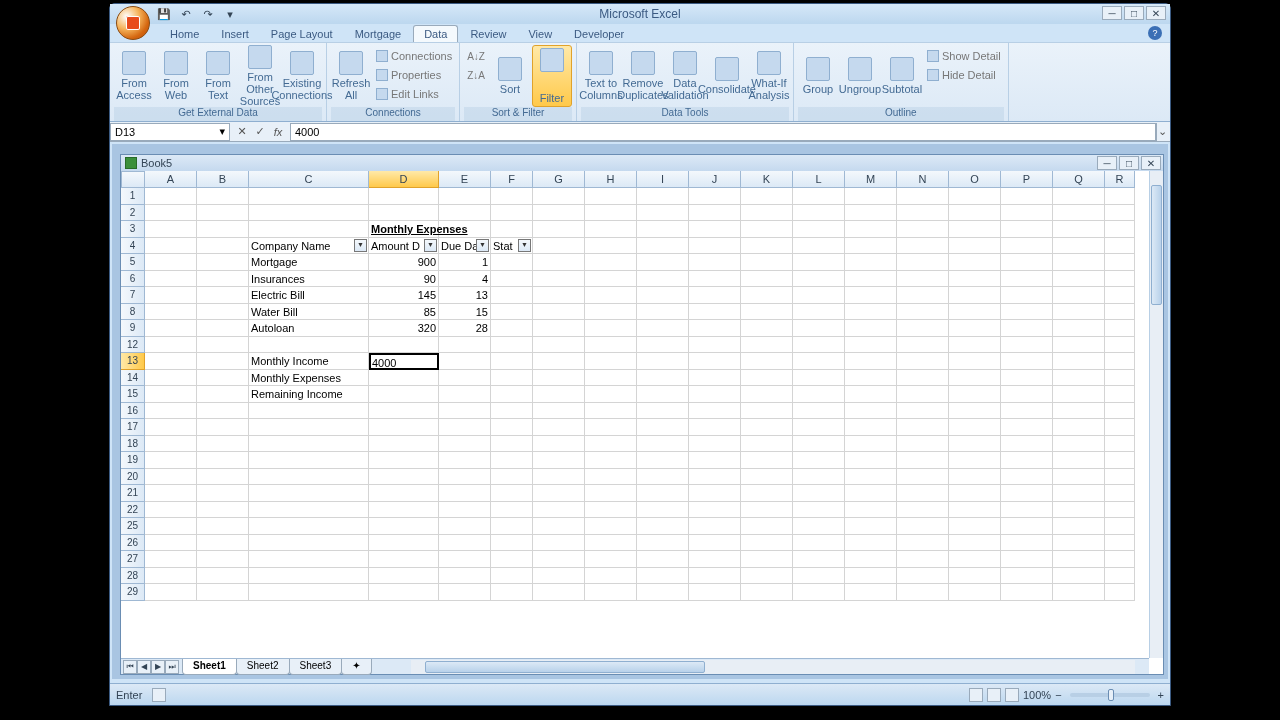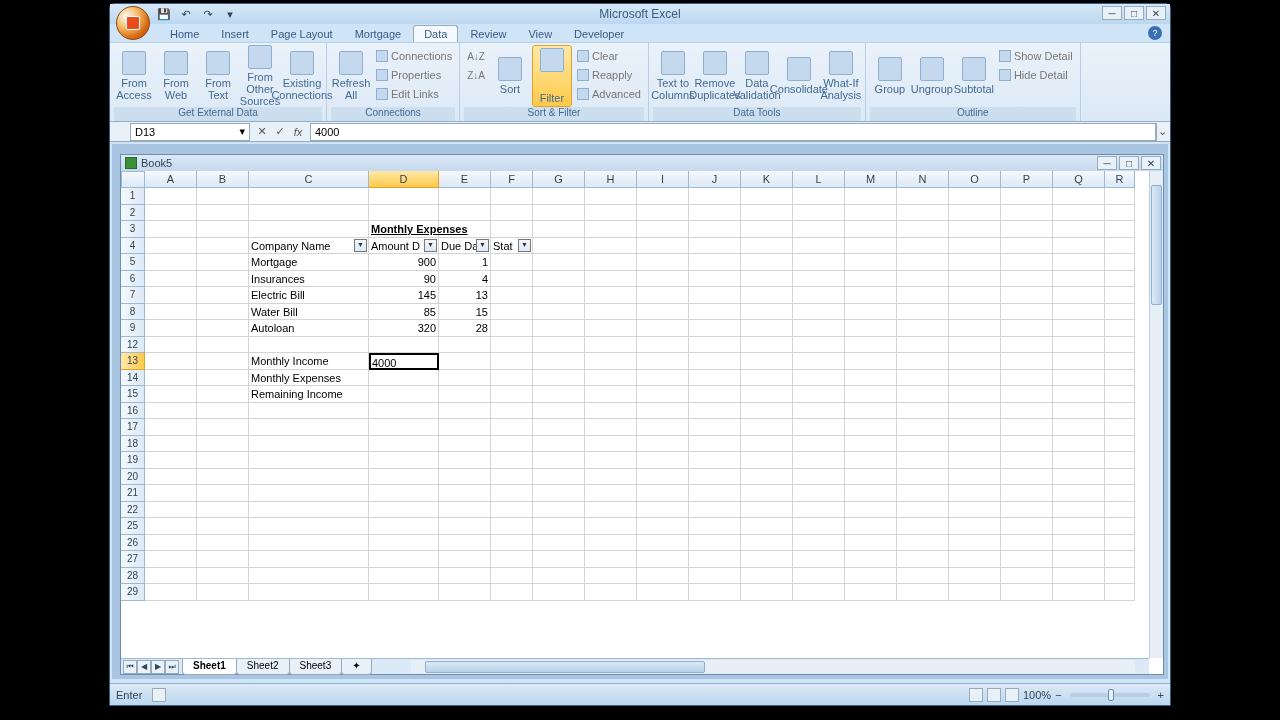--- a/index.html
+++ b/index.html
@@ -21,21 +21,21 @@
 .ribbon-group { border-right: 1px solid #b8cfe5; display: flex; flex-direction: column; padding: 2px 4px 0; }
 .ribbon-group-content { flex: 1; display: flex; gap: 2px; align-items: flex-start; }
 .ribbon-group-label { height: 14px; text-align: center; color: #436a93; font-size: 10px; background: rgba(180,205,228,.4); }
 .big-btn { width: 40px; height: 62px; display: flex; flex-direction: column; align-items: center; justify-content: center; gap: 2px; color: #436a93; text-align: center; line-height: 1.1; font-size: 10px; border-radius: 3px; }
 .big-btn.active { background: linear-gradient(#ffe9a8, #ffc94a); border: 1px solid #e0a22b; gap: 20px; }
 .big-btn .icon { width: 24px; height: 24px; background: #c5d9ee; border: 1px solid #8fafd0; border-radius: 2px; }
 .small-btn-col { display: flex; flex-direction: column; gap: 1px; padding-top: 2px; }
 .small-btn { height: 18px; display: flex; align-items: center; gap: 3px; color: #777; font-size: 10px; padding: 0 3px; }
 .small-btn .mini-icon { width: 12px; height: 12px; background: #c5d9ee; border: 1px solid #8fafd0; }
 .formula-bar { height: 20px; background: #e8f0f8; border-bottom: 1px solid #9ab; display: flex; align-items: center; }
-.name-box { width: 120px; height: 18px; background: #fff; border: 1px solid #9ab; margin-left: 20px; padding: 0 4px; display: flex; align-items: center; justify-content: space-between; }
+.name-box { width: 120px; height: 18px; background: #fff; border: 1px solid #9ab; margin-left: 0; padding: 0 4px; display: flex; align-items: center; justify-content: space-between; }
 .fb-btns { display: flex; gap: 2px; margin: 0 4px; }
 .fb-btn { width: 16px; height: 16px; display: flex; align-items: center; justify-content: center; color: #555; font-size: 11px; }
 .formula-input { flex: 1; height: 18px; background: #fff; border: 1px solid #9ab; padding: 0 4px; display: flex; align-items: center; margin-right: 14px; }
 .fb-expand { width: 12px; height: 18px; border-left: 1px solid #9ab; position: absolute; right: 2px; display: flex; align-items: center; justify-content: center; color: #555; }
 .workspace { position: absolute; top: 140px; left: 2px; right: 2px; bottom: 26px; background: #a9c5e2; }
 .doc-window { position: absolute; left: 8px; top: 10px; right: 4px; bottom: 4px; background: #fff; border: 1px solid #6a8db3; }
 .doc-title { height: 16px; background: linear-gradient(#dce9f6, #c5d9ee); display: flex; align-items: center; padding: 0 4px; color: #345; position: relative; }
 .doc-title .mini-icon { width: 12px; height: 12px; background: #3b8f3b; border: 1px solid #286b28; margin-right: 4px; }
 .doc-win-controls { position: absolute; right: 2px; top: 1px; display: flex; gap: 2px; }
 .grid-area { position: absolute; top: 16px; left: 0; right: 14px; bottom: 16px; overflow: hidden; background: #fff; }
@@ -154,34 +154,20 @@
             <div class="small-btn">Z↓A</div>
           </div>
           <div class="big-btn">
             <div class="icon"></div>
             <div>Sort</div>
           </div>
           <div class="big-btn active">
             <div class="icon"></div>
             <div>Filter</div>
           </div>
-          <div class="small-btn-col">
-            <div class="small-btn">
-              <div class="mini-icon"></div>
-              <span>Clear</span>
-            </div>
-            <div class="small-btn">
-              <div class="mini-icon"></div>
-              <span>Reapply</span>
-            </div>
-            <div class="small-btn">
-              <div class="mini-icon"></div>
-              <span>Advanced</span>
-            </div>
-          </div>
         </div>
         <div class="ribbon-group-label">Sort &amp; Filter</div>
       </div>
       <div class="ribbon-group">
         <div class="ribbon-group-content">
           <div class="big-btn">
             <div class="icon"></div>
             <div>Text to Columns</div>
           </div>
           <div class="big-btn">

